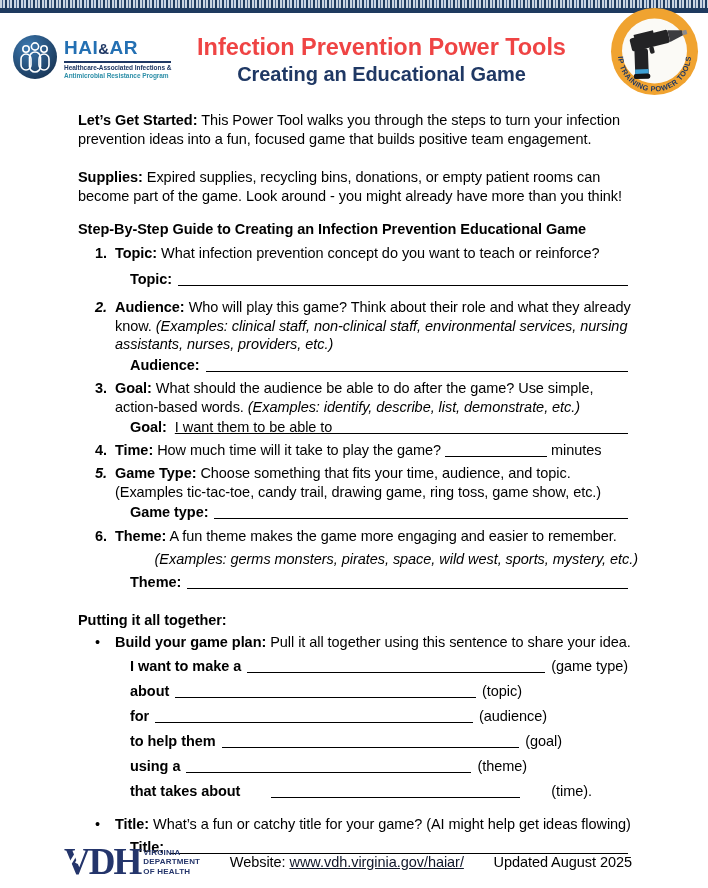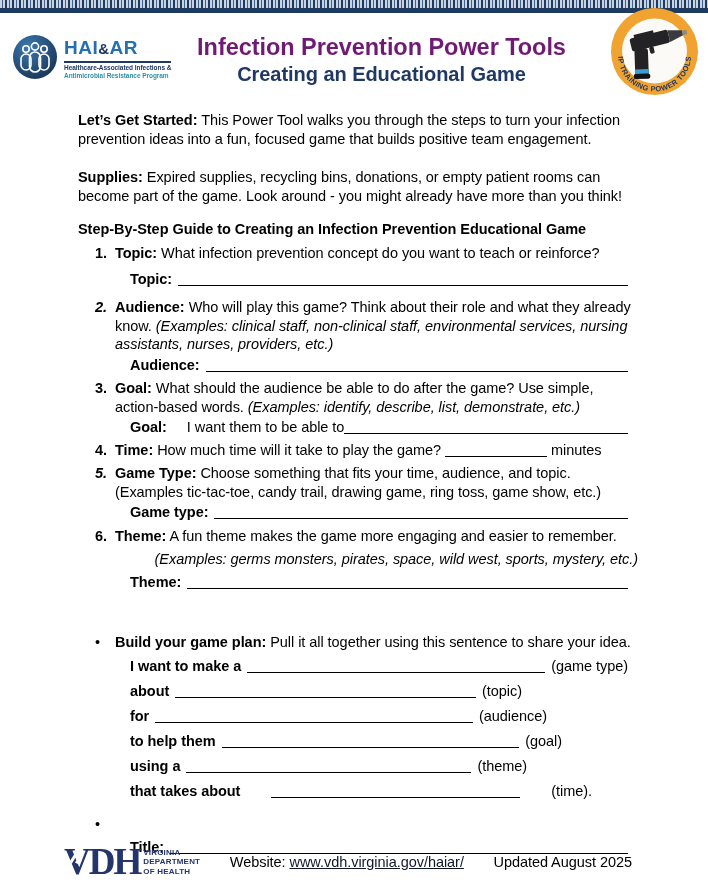--- a/index.html
+++ b/index.html
@@ -23,21 +23,21 @@
   .hai-logo { position:absolute; left:12px; top:21px; display:flex; align-items:flex-start; }
   .hai-text { margin-left:6px; padding-top:4px; }
   .hai-acronym { font-size:19px; font-weight:bold; line-height:20px; letter-spacing:0.5px; }
   .hai-acronym .blue { color:#2470B3; }
   .hai-acronym .amp { color:#1F3864; font-size:15px; }
   .hai-sub { border-top:2px solid #1F3864; margin-top:2px; padding-top:1px; }
   .hai-sub1 { font-size:6.5px; font-weight:bold; color:#1F3864; line-height:8px; }
   .hai-sub2 { font-size:6.5px; font-weight:bold; color:#2E8FA8; line-height:8px; }
 
   .titles { position:absolute; left:170px; right:115px; top:20px; text-align:center; }
-  .doc-title { font-size:23.5px; line-height:28px; font-weight:bold; color:#701a75; }
+  .doc-title { font-size:23.5px; line-height:28px; font-weight:bold; color:#ef4444; }
   .doc-subtitle { font-size:20px; line-height:26px; font-weight:bold; color:#1F3864; }
 
   .badge { position:absolute; right:9px; top:7px; width:89px; height:89px; }
 
   
   .content { position:absolute; top:109px; left:0; width:708px; height:749px; }
   .abs { position:absolute; }
   .para { left:78px; right:74px; margin:0; }
   .h-bold { font-weight:bold; }
   .guide-heading { left:78px; right:70px; font-weight:bold; }
@@ -48,21 +48,21 @@
   .step-body { flex:1; }
   .step-text { margin:0; }
   .step-text .blk { display:block; }
   .nowrap { white-space:nowrap; }
   i.ex { font-style:italic; }
 
   .fill-row { left:130px; right:80px; display:flex; height:18px; }
   .fill-label { flex:none; font-weight:bold; }
   .fill-line { flex:1; border-bottom:1px solid #000; margin:0 0 2px 6px; }
   .fill-line.nogap { margin-left:0; }
-  .fill-pre { flex:none; margin-left:20px; }
+  .fill-pre { flex:none; margin-left:8px;text-decoration:underline; }
 
   .inline-blank { display:inline-block; width:102px; height:3px; border-bottom:1px solid #000; vertical-align:-2px; }
 
   .example-line { left:120px; right:70px; font-style:italic;text-align:right; }
 
   .bullet-row { left:95px; right:20px; display:flex; }
   .bullet-dot { flex:none; width:20px; }
 
   .sentence { left:130px; display:flex; height:18px; }
   .sentence b { flex:none; }
@@ -246,20 +246,21 @@
           <span>A fun theme makes the game more engaging and easier to remember.</span>
         </p>
       </div>
     </div>
     <div class="abs example-line" style="top:441px">(Examples: germs monsters, pirates, space, wild west, sports, mystery, etc.)</div>
     <div class="abs fill-row" style="top:464px">
       <span class="fill-label">Theme:</span>
       <span class="fill-line"></span>
     </div>
 
+    <div class="abs guide-heading" style="top:502px">Putting it all together:</div>
 
     <div class="abs bullet-row" style="top:524px">
       <span class="bullet-dot">•</span>
       <p class="step-text nowrap">
         <b>Build your game plan:</b>
         <span>Pull it all together using this sentence to share your idea.</span>
       </p>
     </div>
 
     <div class="abs sentence s1" style="top:548px">
@@ -288,20 +289,24 @@
       <span class="suffix">(theme)</span>
     </div>
     <div class="abs sentence s6" style="top:673px">
       <b>that takes about</b>
       <span class="fill-line"></span>
       <span class="suffix">(time).</span>
     </div>
 
     <div class="abs bullet-row" style="top:706px">
       <span class="bullet-dot">•</span>
+      <p class="step-text nowrap">
+        <b>Title:</b>
+        <span>What’s a fun or catchy title for your game? (AI might help get ideas flowing)</span>
+      </p>
     </div>
     <div class="abs fill-row" style="top:729px">
       <span class="fill-label">Title:</span>
       <span class="fill-line"></span>
     </div>
 
   </div>
 
   <div class="footer">
     <div class="vdh-wrap">

